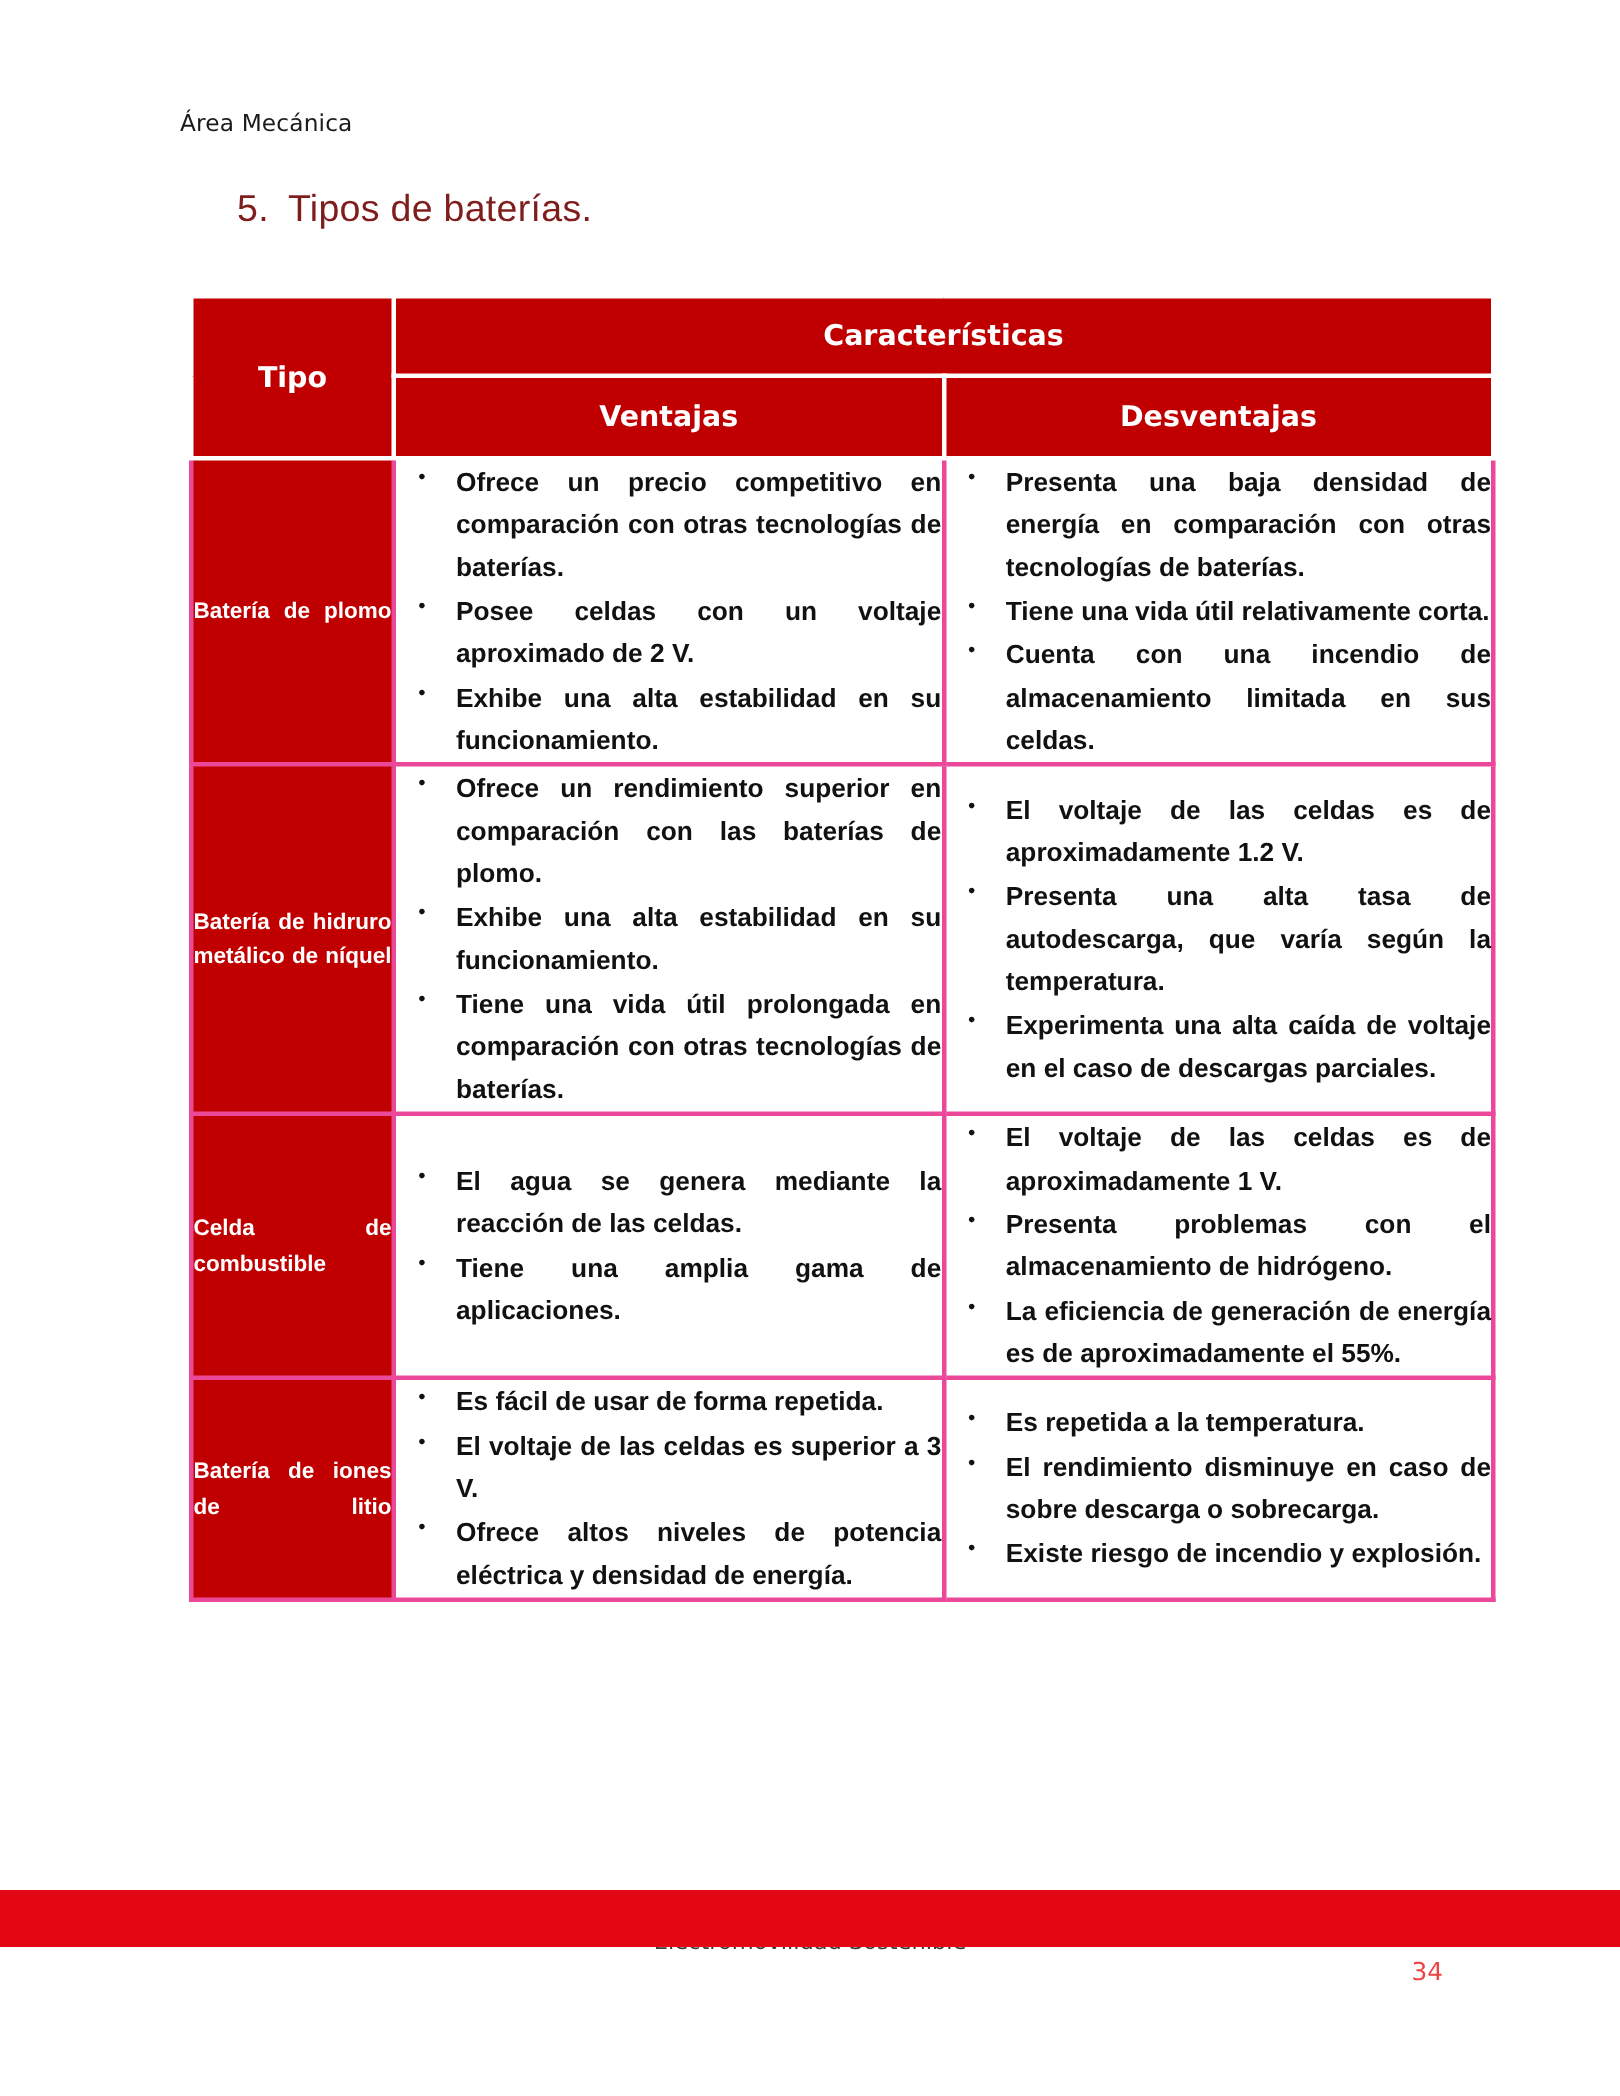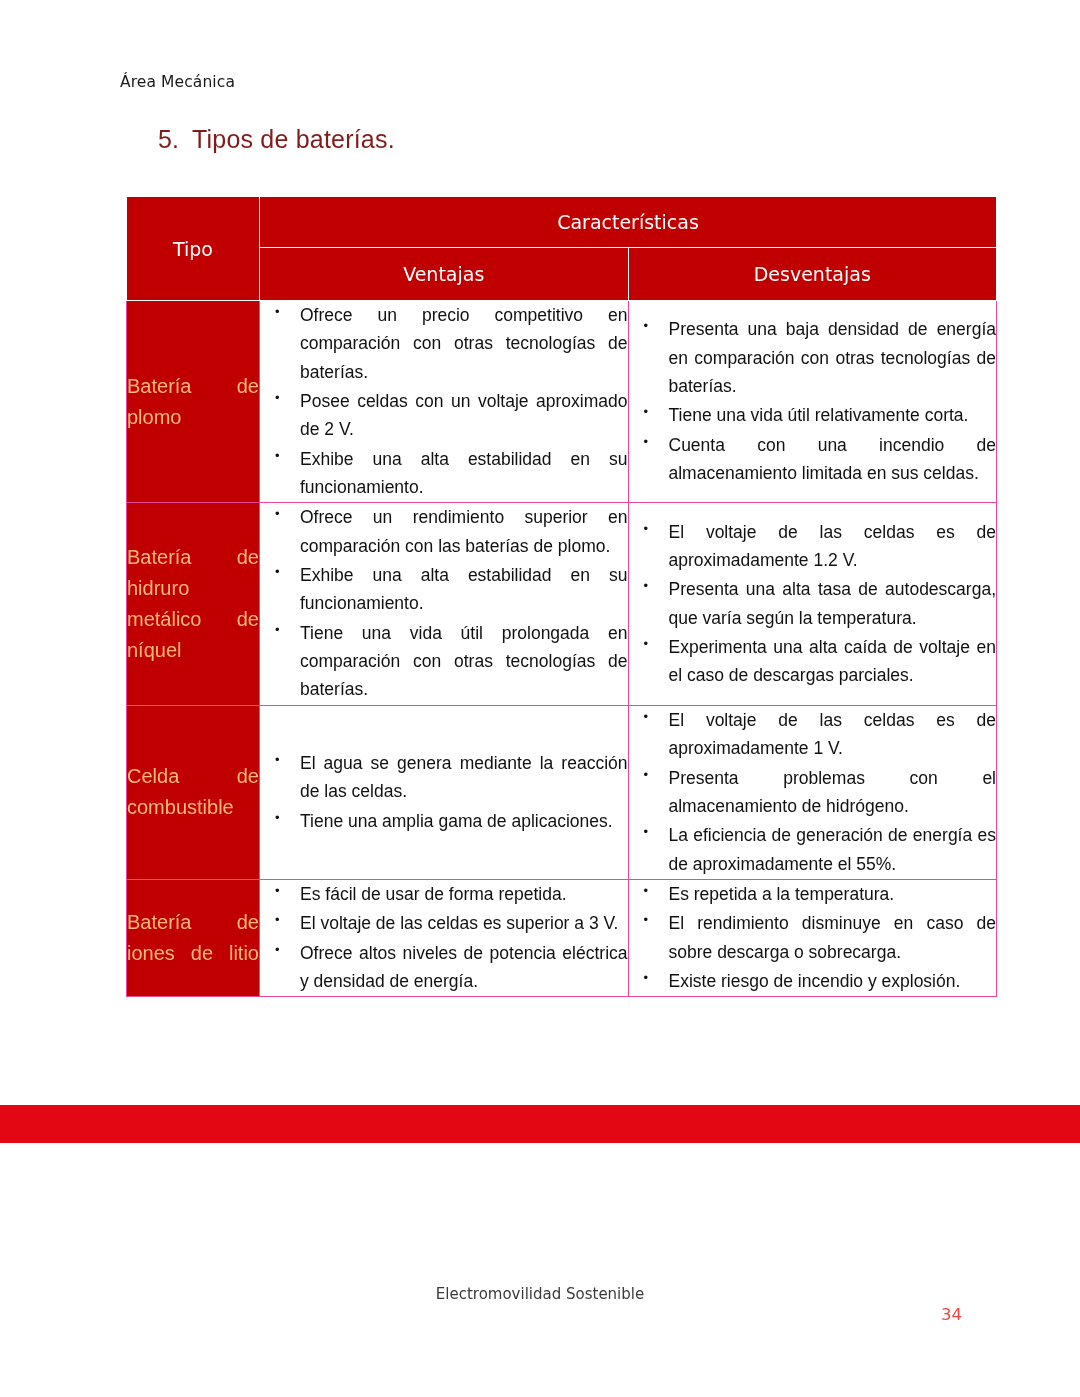--- a/index.html
+++ b/index.html
@@ -13,21 +13,21 @@
     background: #ffffff;
     font-family: "Liberation Sans", "DejaVu Sans", sans-serif;
     color: #000000;
     position: relative;
     overflow: hidden;
   }
 
   .page {
     position: relative;
     width: 1080px;
-    height: 1143px;
+    height: 1298px;
     box-sizing: border-box;
   }
 
   
   .doc-header {
     position: absolute;
     top: 68px;
     left: 0;
     width: 1080px;
     height: 60px;
@@ -108,23 +108,24 @@
     top: 196px;
     width: 871px;
   }
   table.battery-table {
     border-collapse: collapse;
     width: 871px;
     table-layout: fixed;
   }
   table.battery-table td,
   table.battery-table th {
-    border: 1px solid #ec4899;
+    border: 3px solid #ec4899;
     vertical-align: middle;
     padding: 0;
+    font-weight: bold;
   }
   .hdr {
     background: #C00000;
     color: #ffffff;
     font-weight: normal;
     text-align: center;
     font-size: 19px;
     font-family: "DejaVu Sans", "Liberation Sans", sans-serif;
     border-color: #ffffff !important;
   }
@@ -134,23 +135,23 @@
   }
   .hdr-carac {
     height: 50px;
   }
   .hdr-sub {
     height: 52px;
   }
 
   td.type-cell {
     background: #C00000;
-    color: #fdba74;
+    color: #ffffff;
     width: 132px;
-    font-size: 20px;
+    font-size: 15px;
     text-align: justify;
     text-align-last: justify;
     vertical-align: middle;
     padding: 0 4px 0 3px;
     line-height: 1.55;
     border-color: #C00000;
     border-right-color: #bfbfbf;
   }
   td.type-cell span.tc-inner {
     display: block;

